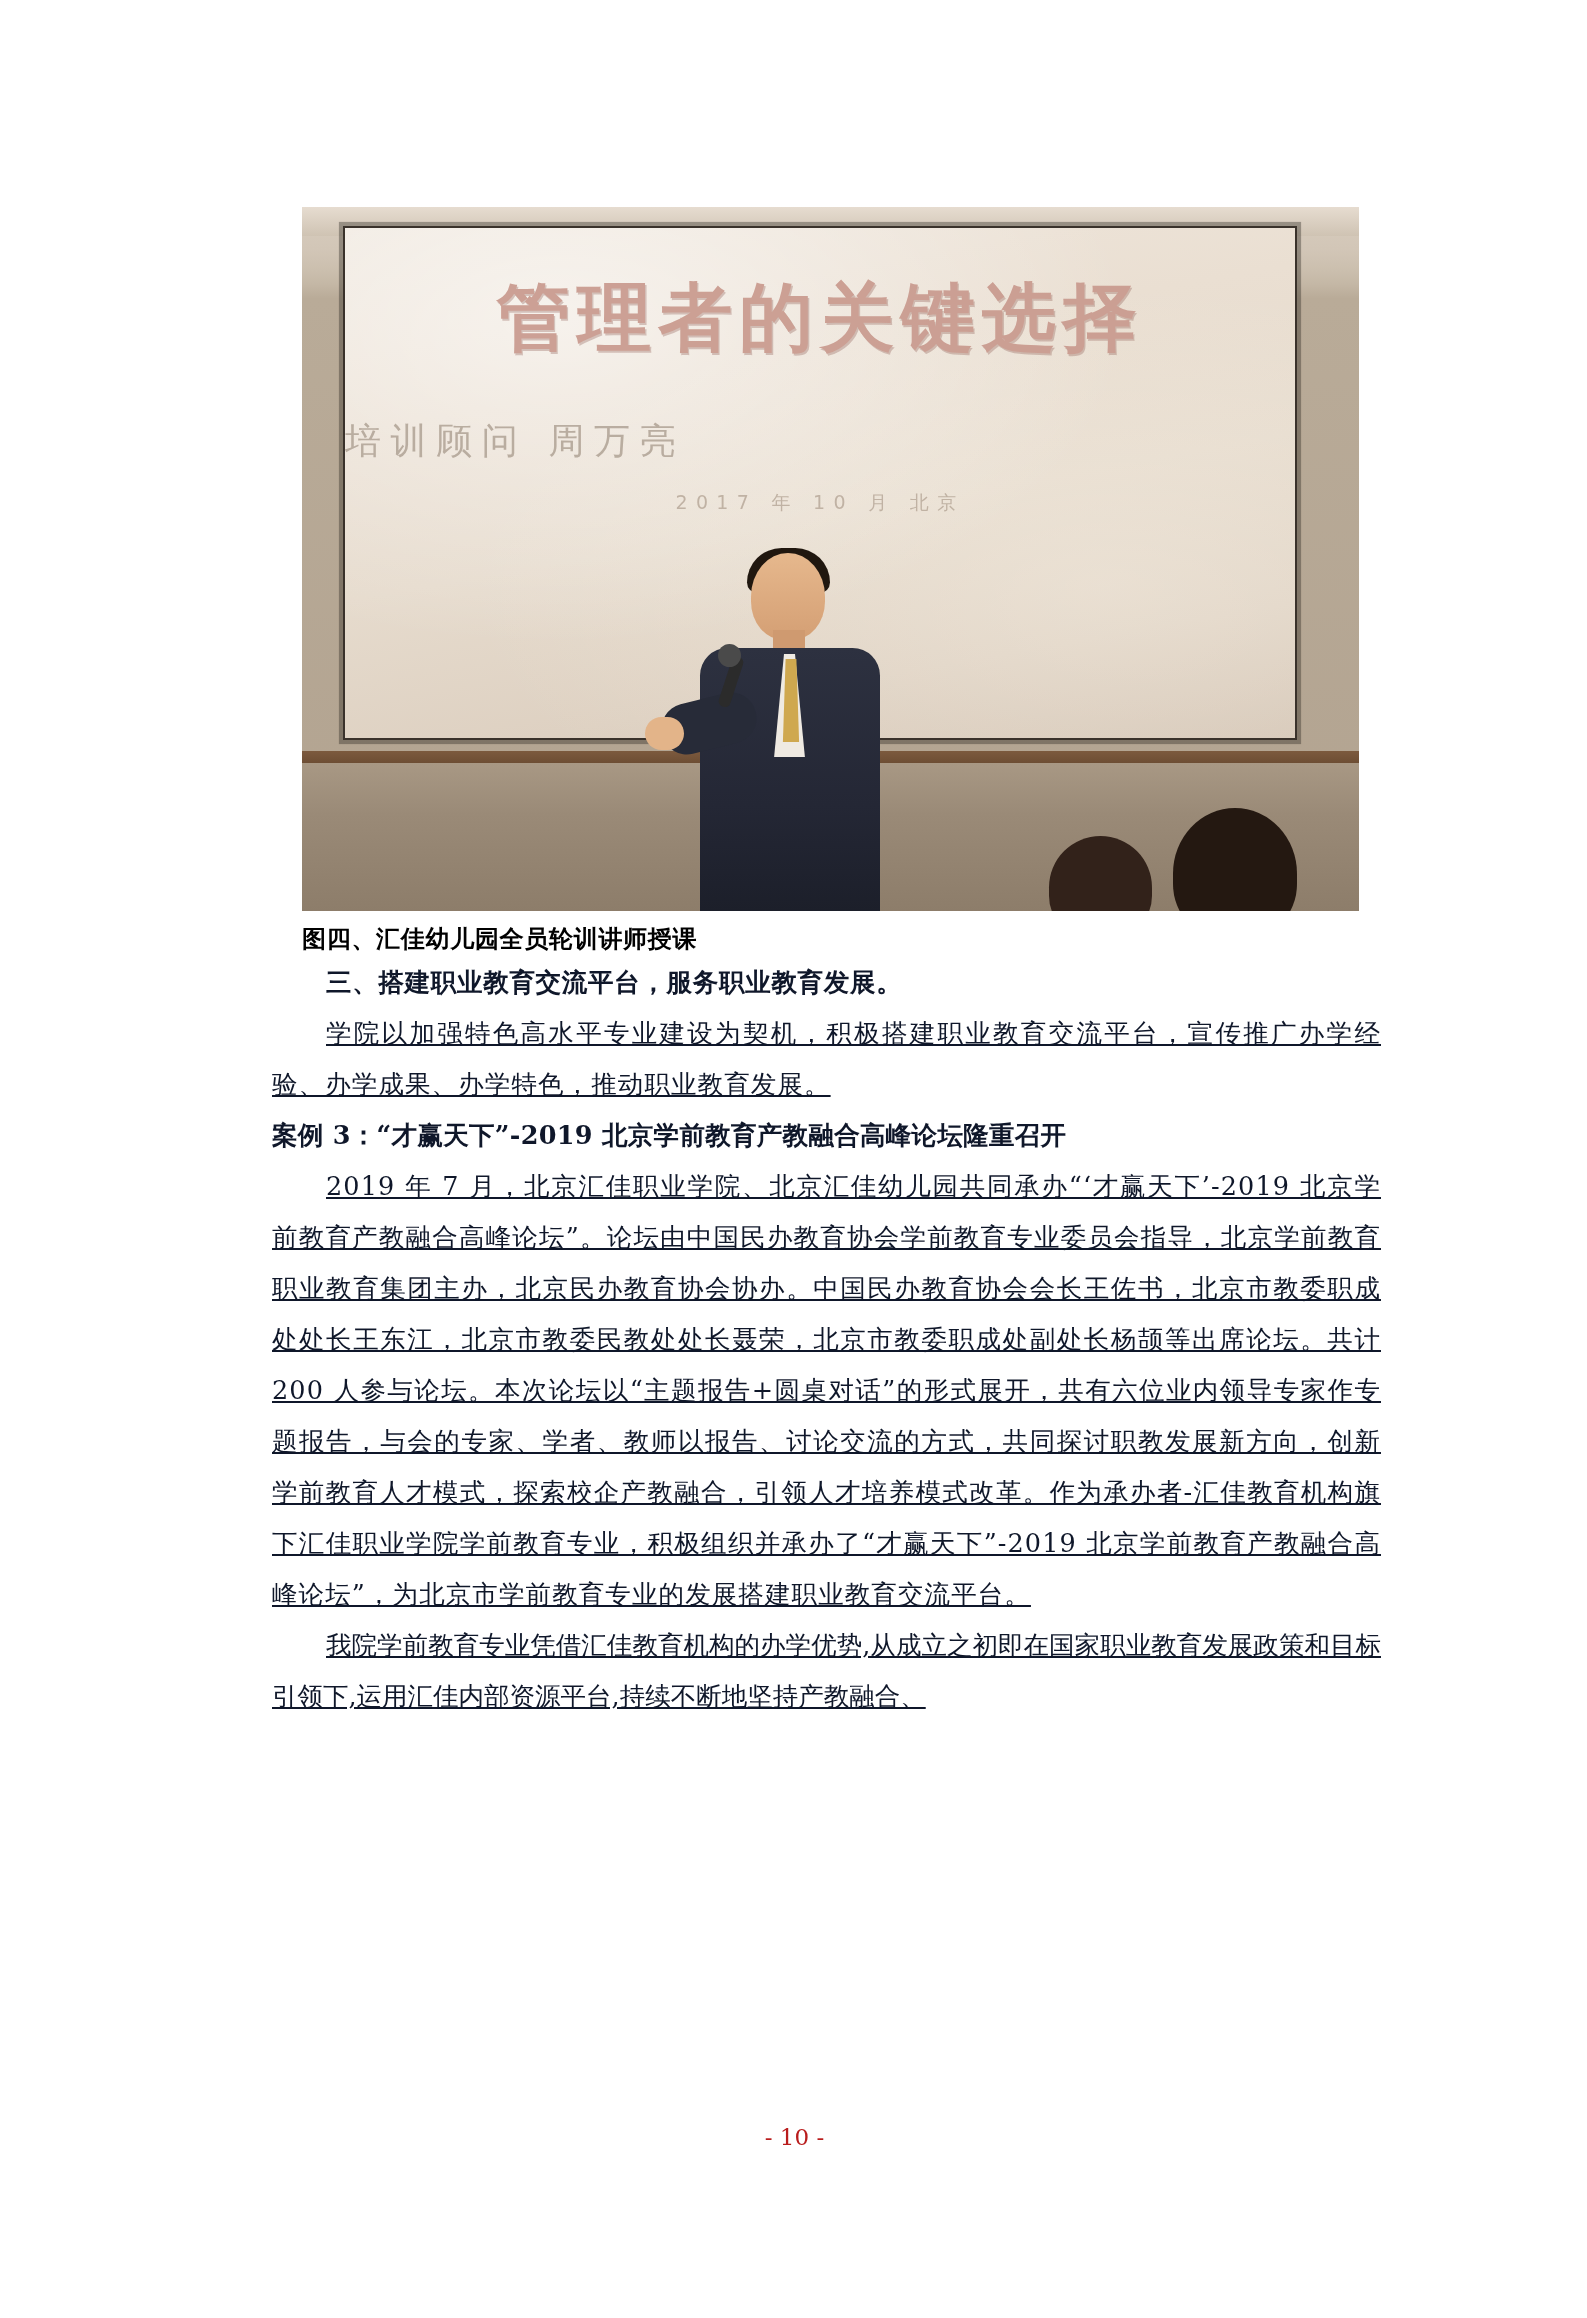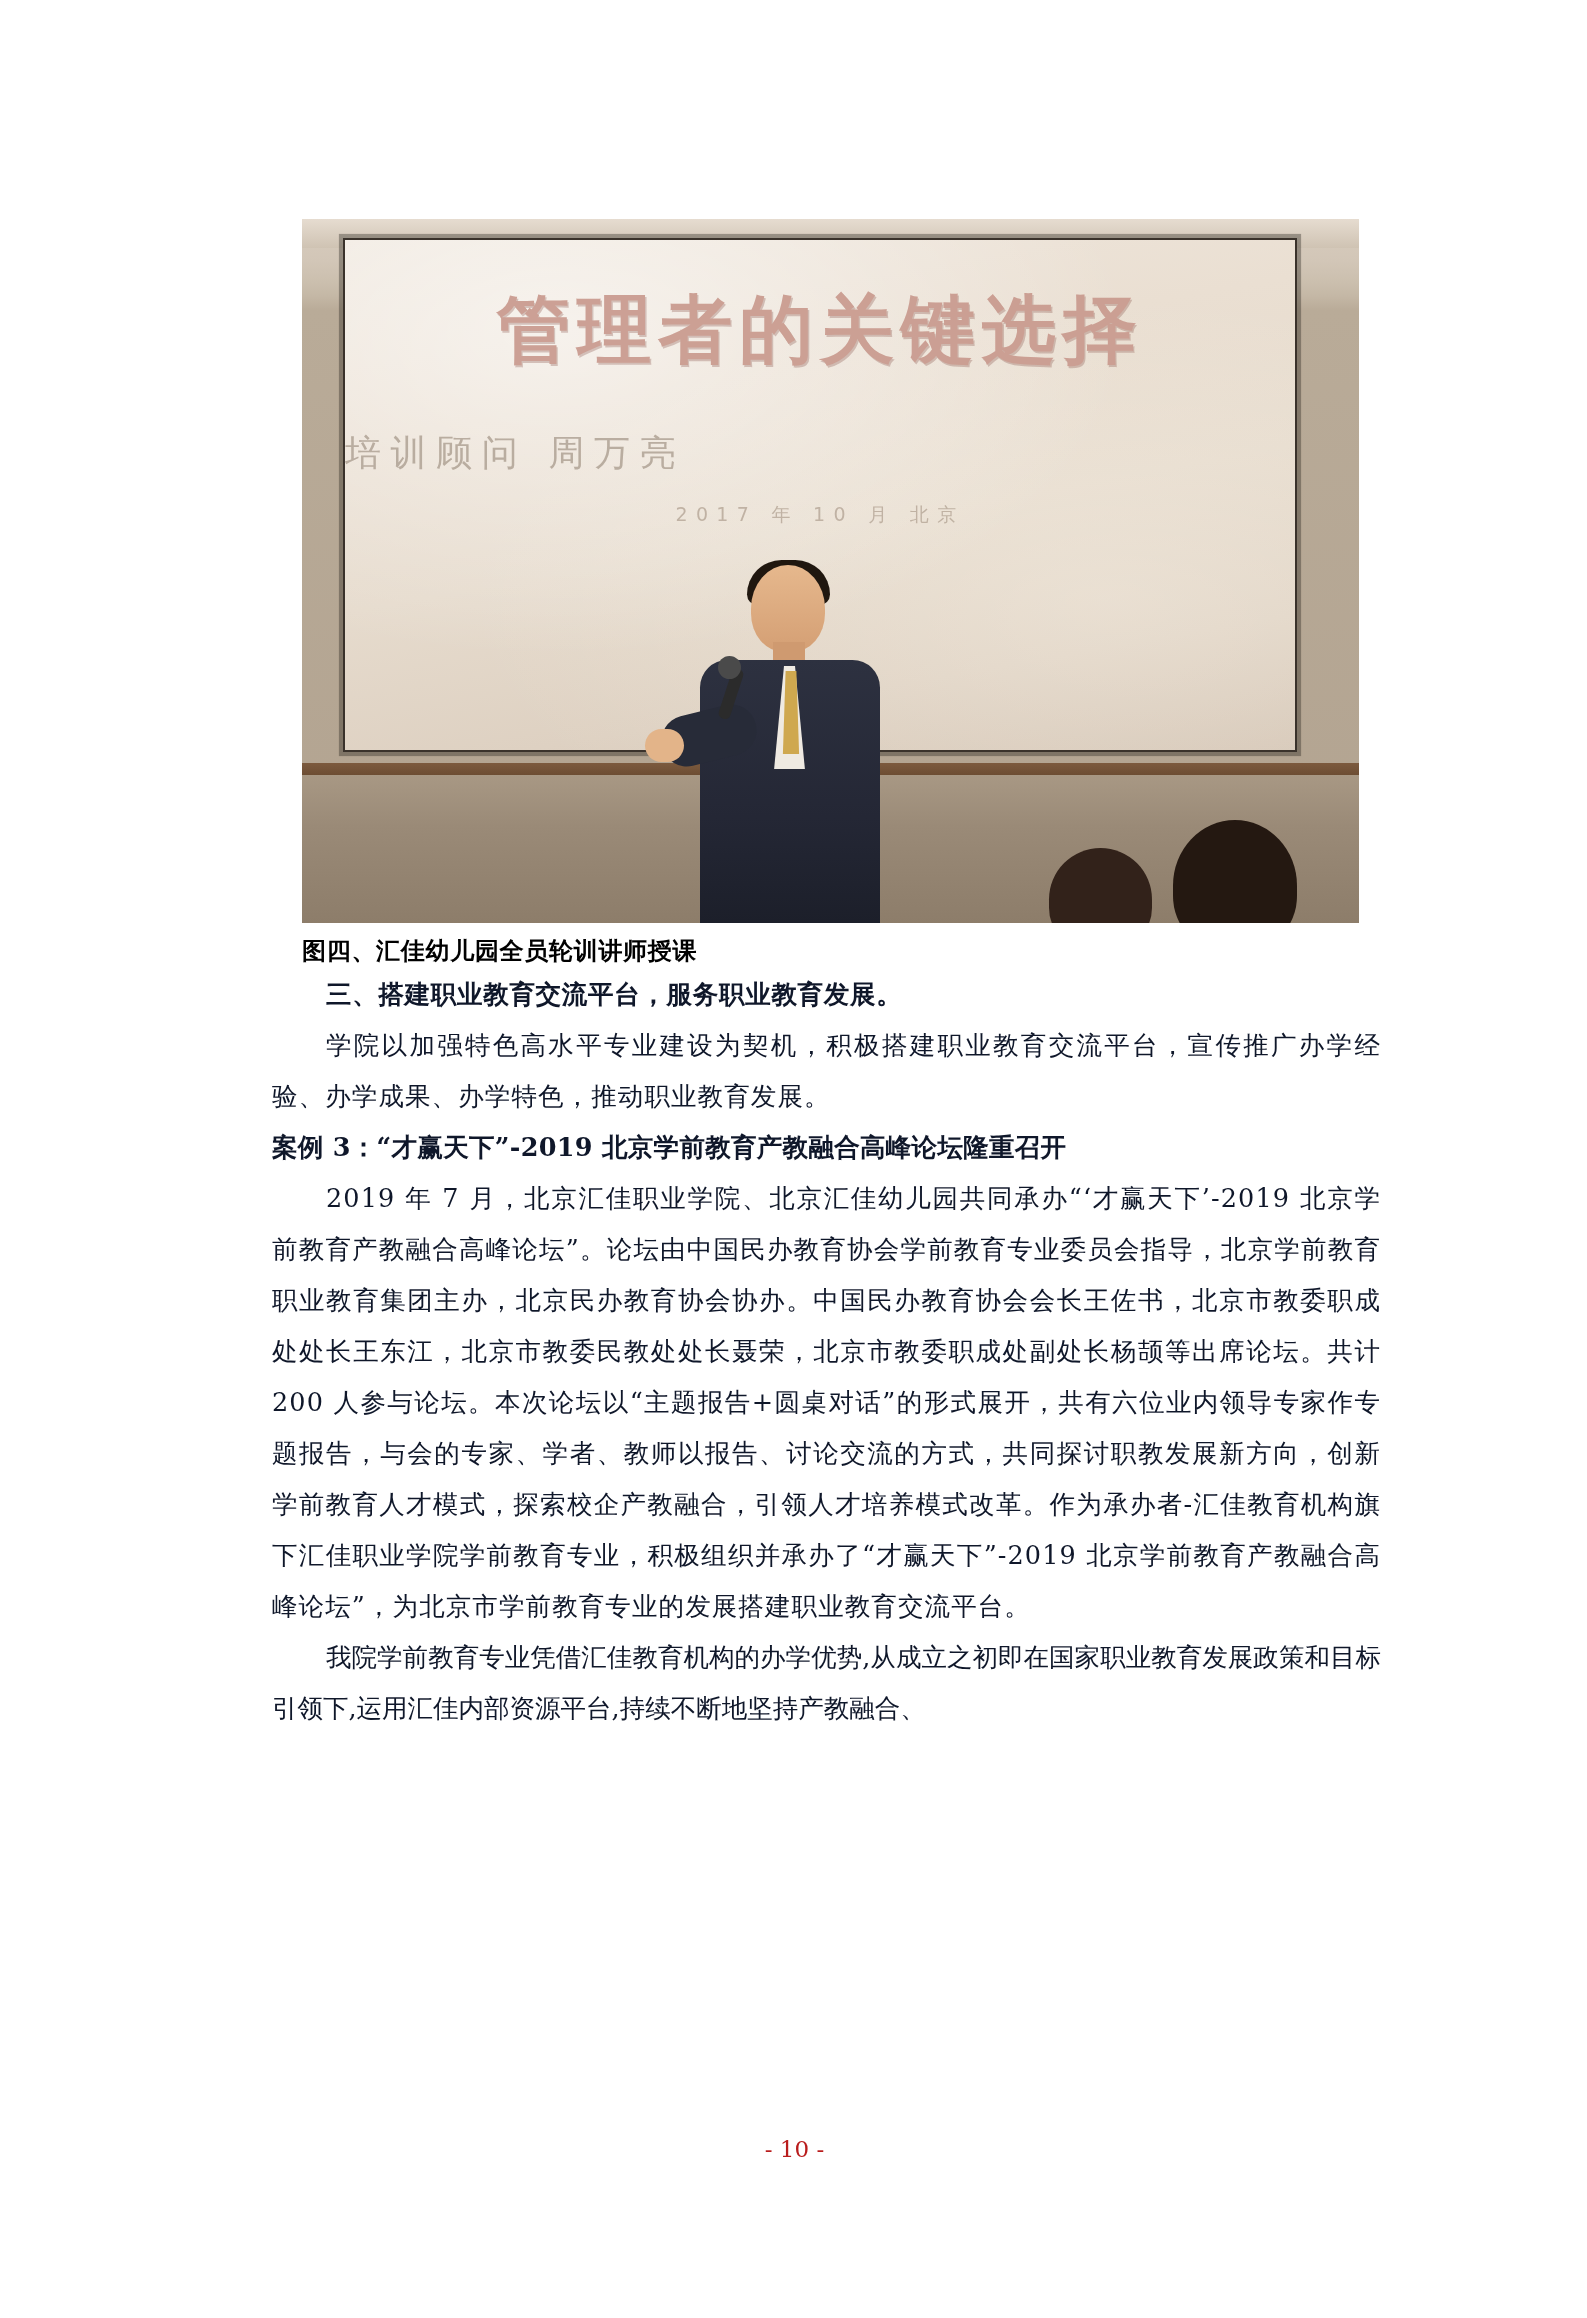--- a/index.html
+++ b/index.html
@@ -8,21 +8,21 @@
     background: #ffffff;
   }
   body {
     font-family: "DejaVu Sans", "Liberation Sans", sans-serif;
   }
   .page {
     position: relative;
     width: 1588px;
     height: 2268px;
     background: #ffffff;
-    margin: 12px auto;
+    margin: 0 auto;
     overflow: hidden;
   }
   .content {
     position: absolute;
     left: 200px;
     top: 0;
     width: 1189px;
     height: 2319px;
   }
 
@@ -247,21 +247,21 @@
     font-family: "DejaVu Serif", "Liberation Serif", serif;
     font-size: 25.5px;
     color: #0f172a;
     line-height: 51px;
   }
   p {
     margin: 0;
     text-align: justify;
     text-justify: inter-ideograph;
   }
-  .indent { text-indent: 54px; }
+  .indent { text-indent: 54px; text-decoration: underline; }
   .heading {
     font-weight: 700;
     text-indent: 54px;
     letter-spacing: 0.7px;
   }
   .case-heading {
     font-weight: 700;
     letter-spacing: 0.3px;
   }
   .para-spaced { letter-spacing: 1.1px; }

